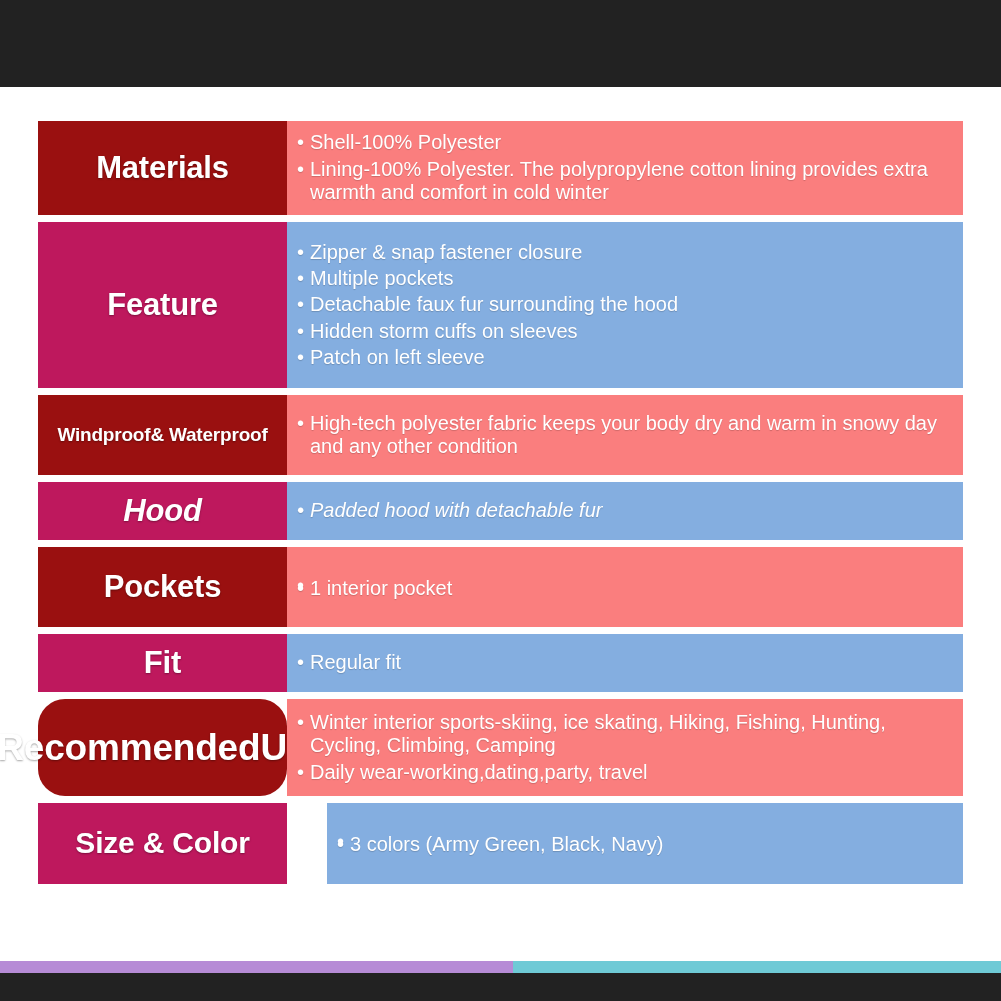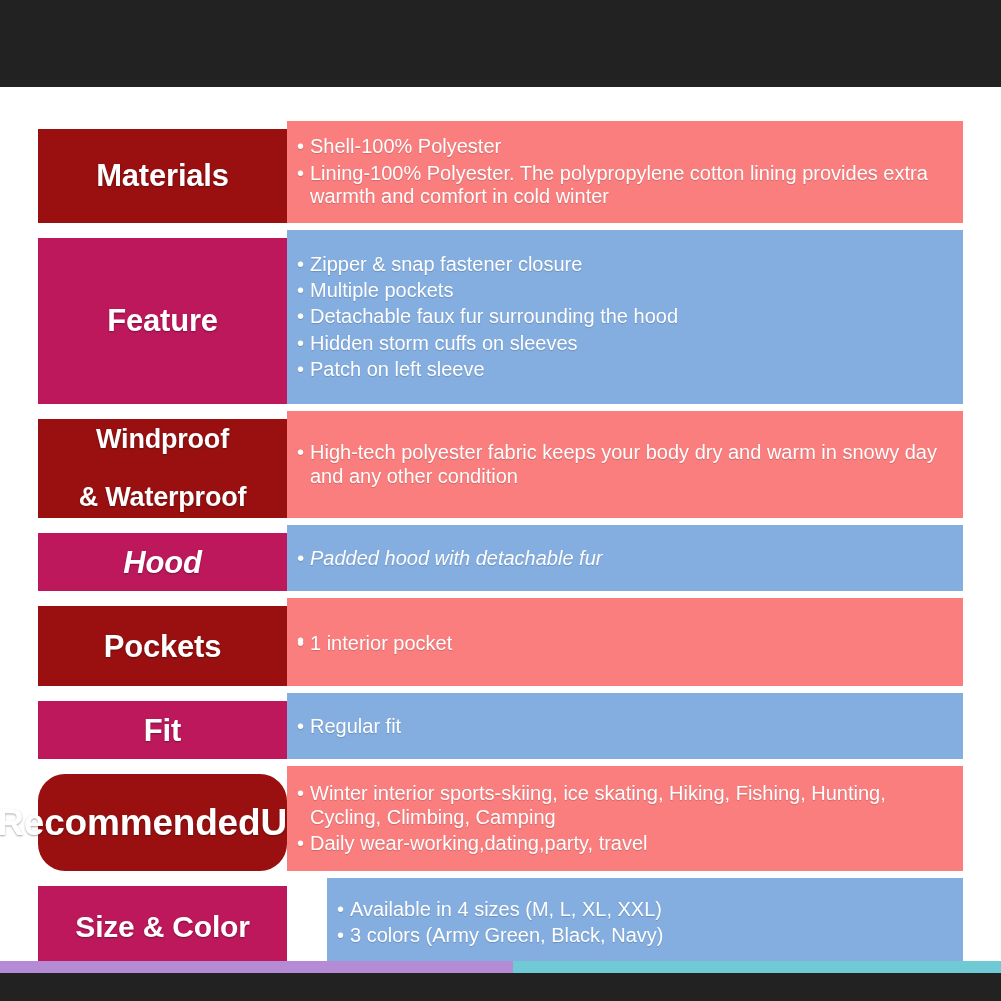--- a/index.html
+++ b/index.html
@@ -73,21 +73,20 @@
     justify-content: center;
     text-align: center;
     box-sizing: border-box;
     padding: 6px 8px;
     color: #ffffff;
     font-weight: bold;
     font-size: 31px;
     line-height: 1.08;
     letter-spacing: -0.2px;
     text-shadow: 0 1px 2px rgba(0,0,0,0.35);
-    margin-top: 8px;
   }
 
   .spec-content {
     flex: 1 1 auto;
     box-sizing: border-box;
     padding: 10px 10px 10px 10px;
     display: flex;
     flex-direction: column;
     justify-content: center;
   }
@@ -134,21 +133,21 @@
   .row-hood       .spec-content  { min-height: 58px; font-style: italic; }
   .row-pockets    .spec-label,
   .row-pockets    .spec-content  { min-height: 80px; }
   .row-fit        .spec-label,
   .row-fit        .spec-content  { min-height: 58px; }
   .row-use        .spec-label,
   .row-use        .spec-content  { min-height: 97px; }
   .row-size       .spec-label,
   .row-size       .spec-content  { min-height: 81px; }
 
-  .row-windproof .spec-label { font-size: 27px; flex-direction: column; }
+  .row-windproof .spec-label { font-size: 19px; }
   .row-use .spec-label { font-size: 37px; border-radius: 27px; }
   .row-size .spec-label { font-size: 30px; }
 </style>
 </head>
 <body>
 
 <div id="page">
 
   <div class="band-top"></div>
 
@@ -229,21 +228,21 @@
           <li><span class="bullet-dot">•</span><span>Winter interior sports-skiing, ice skating, Hiking, Fishing, Hunting, Cycling, Climbing, Camping</span></li>
           <li><span class="bullet-dot">•</span><span>Daily wear-working,dating,party, travel</span></li>
         </ul>
       </div>
     </div>
 
     <div class="spec-row theme-blue row-size">
       <div class="spec-label">Size &amp; Color</div>
       <div class="spec-content">
         <ul class="bullets">
-          <li><span class="bullet-dot">•</span><span>Available in 4 sizes (M, L, XL, XXL)</span></li>
+          <li><span class="bullet-dot">•</span></li>
           <li><span class="bullet-dot">•</span><span>3 colors (Army Green, Black, Navy)</span></li>
         </ul>
       </div>
     </div>
 
   </div>
 
   <div class="accent-strip">
     <div class="accent-left"></div>
     <div class="accent-right"></div>

